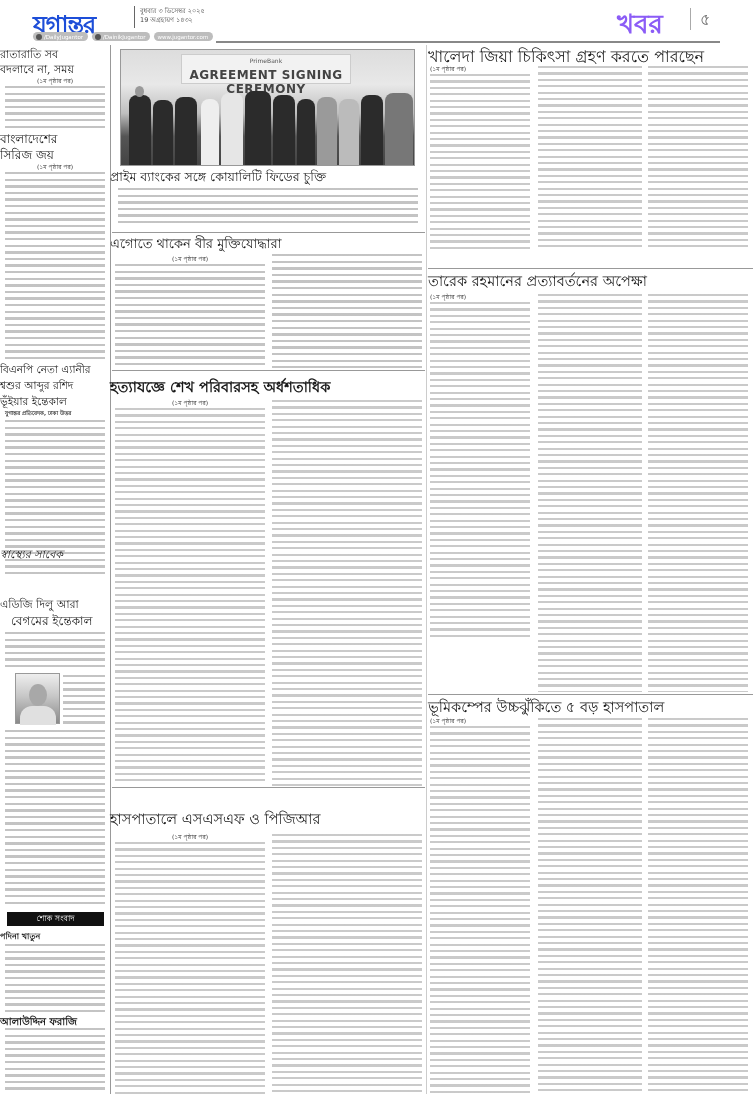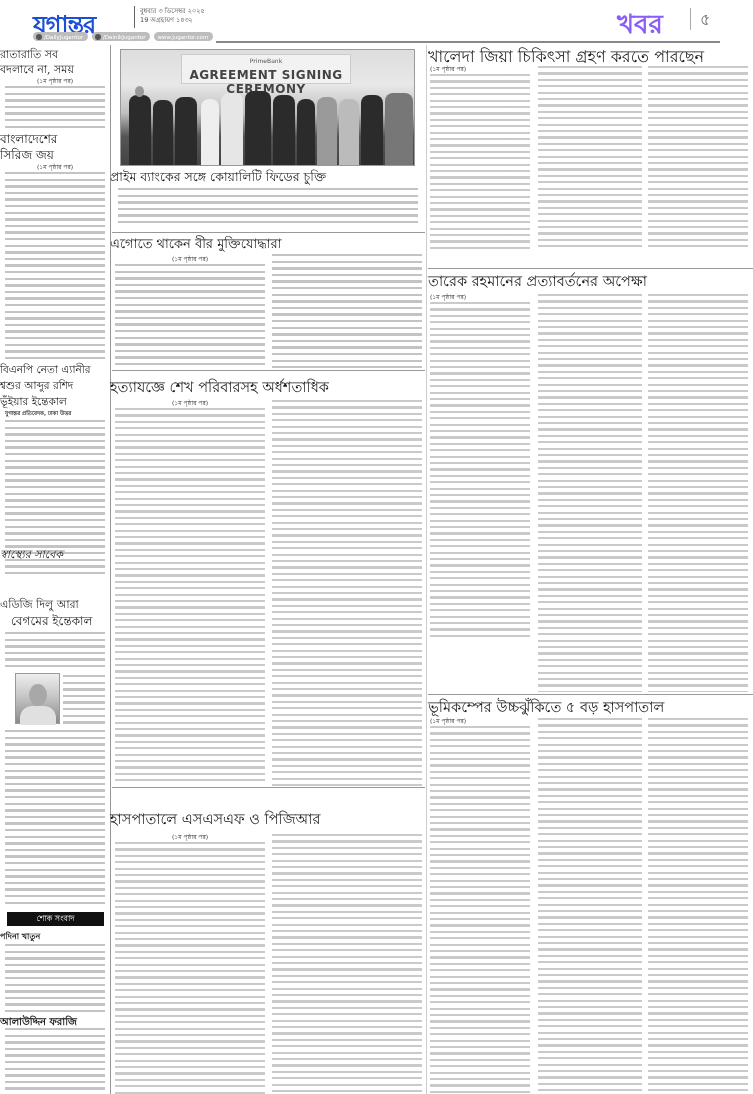--- a/index.html
+++ b/index.html
@@ -128,21 +128,21 @@
 <div class="headline" style="left:110px;top:168px;width:251px;font-size:12.5px;">প্রাইম ব্যাংকের সঙ্গে কোয়ালিটি ফিডের চুক্তি</div>
 <div class="txt" style="left:118px;top:186px;width:300px;height:42px;"></div>
 <div class="hline" style="left:112px;top:232px;width:313px;"></div>
 
 <div class="headline" style="left:110px;top:234px;width:315px;font-size:13px;">এগোতে থাকেন বীর মুক্তিযোদ্ধারা</div>
 <div class="sub" style="left:115px;top:254px;width:150px;">(১ম পৃষ্ঠার পর)</div>
 <div class="txt" style="left:115px;top:262px;width:150px;height:106px;"></div>
 <div class="txt" style="left:272px;top:252px;width:150px;height:116px;"></div>
 <div class="hline" style="left:112px;top:370px;width:313px;"></div>
 
-<div class="headline" style="left:110px;top:376px;width:327px;font-size:14.5px;">হত্যাযজ্ঞে শেখ পরিবারসহ অর্ধশতাধিক</div>
+<div class="headline" style="left:110px;top:376px;width:327px;font-size:14.5px;font-weight:bold;">হত্যাযজ্ঞে শেখ পরিবারসহ অর্ধশতাধিক</div>
 <div class="sub" style="left:115px;top:398px;width:150px;">(১ম পৃষ্ঠার পর)</div>
 <div class="txt dense" style="left:115px;top:406px;width:150px;height:380px;"></div>
 <div class="txt dense" style="left:272px;top:398px;width:150px;height:388px;"></div>
 <div class="hline" style="left:112px;top:787px;width:313px;"></div>
 
 <div class="headline" style="left:110px;top:808px;width:291px;font-size:14.5px;">হাসপাতালে এসএসএফ ও পিজিআর</div>
 <div class="sub" style="left:115px;top:832px;width:150px;">(১ম পৃষ্ঠার পর)</div>
 <div class="txt dense" style="left:115px;top:840px;width:150px;height:254px;"></div>
 <div class="txt dense" style="left:272px;top:832px;width:150px;height:262px;"></div>
 

